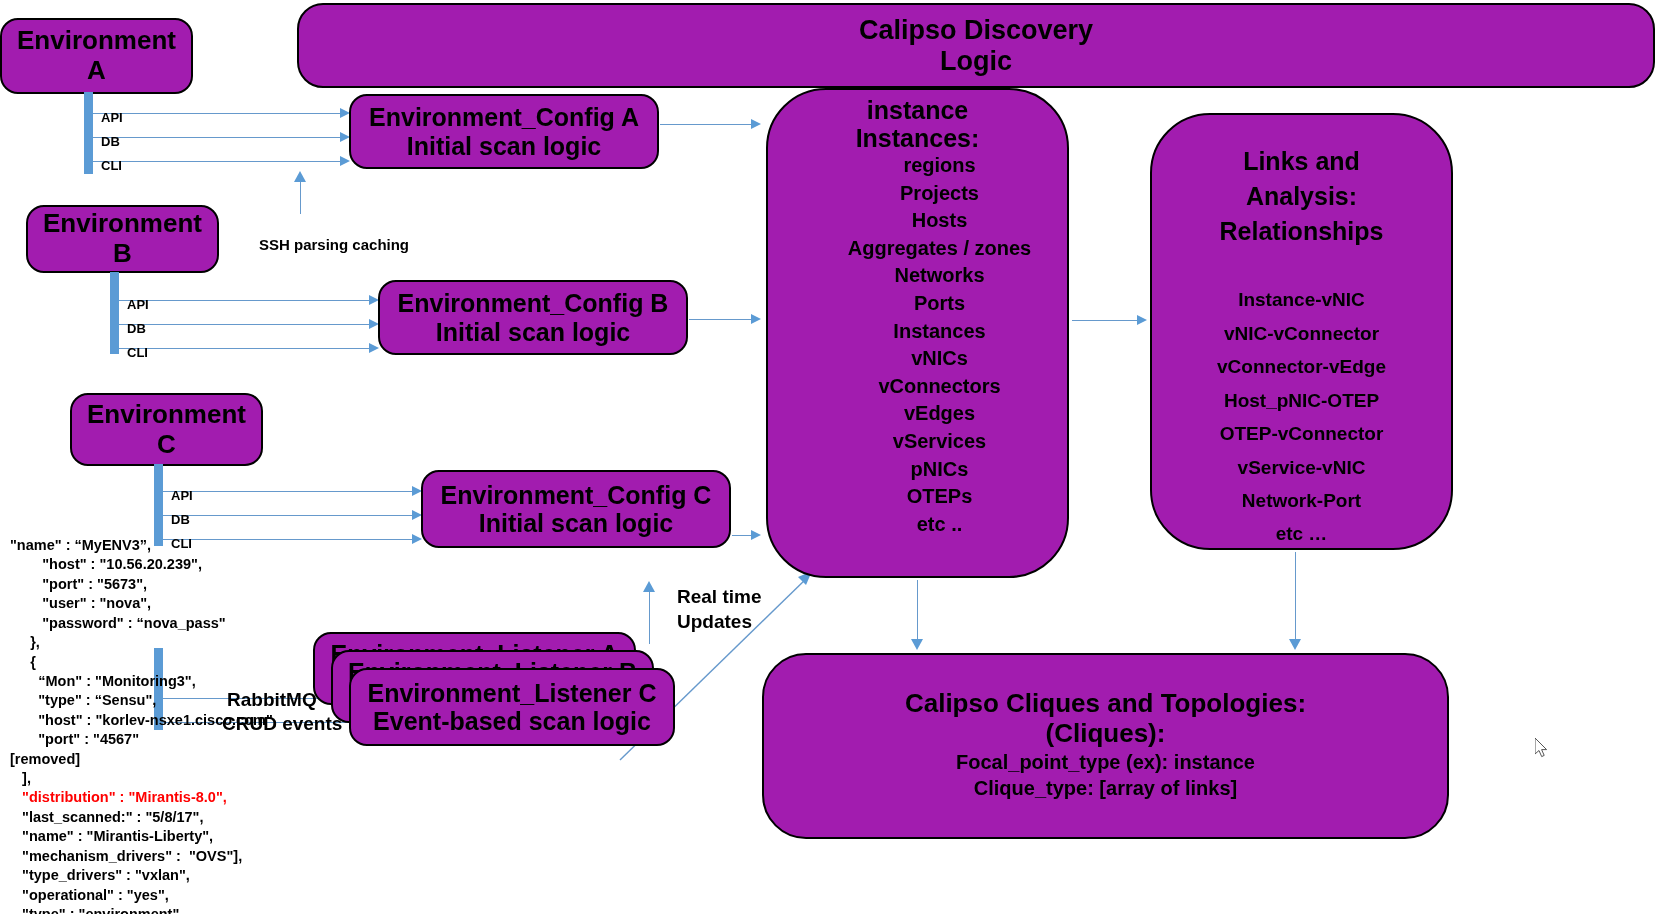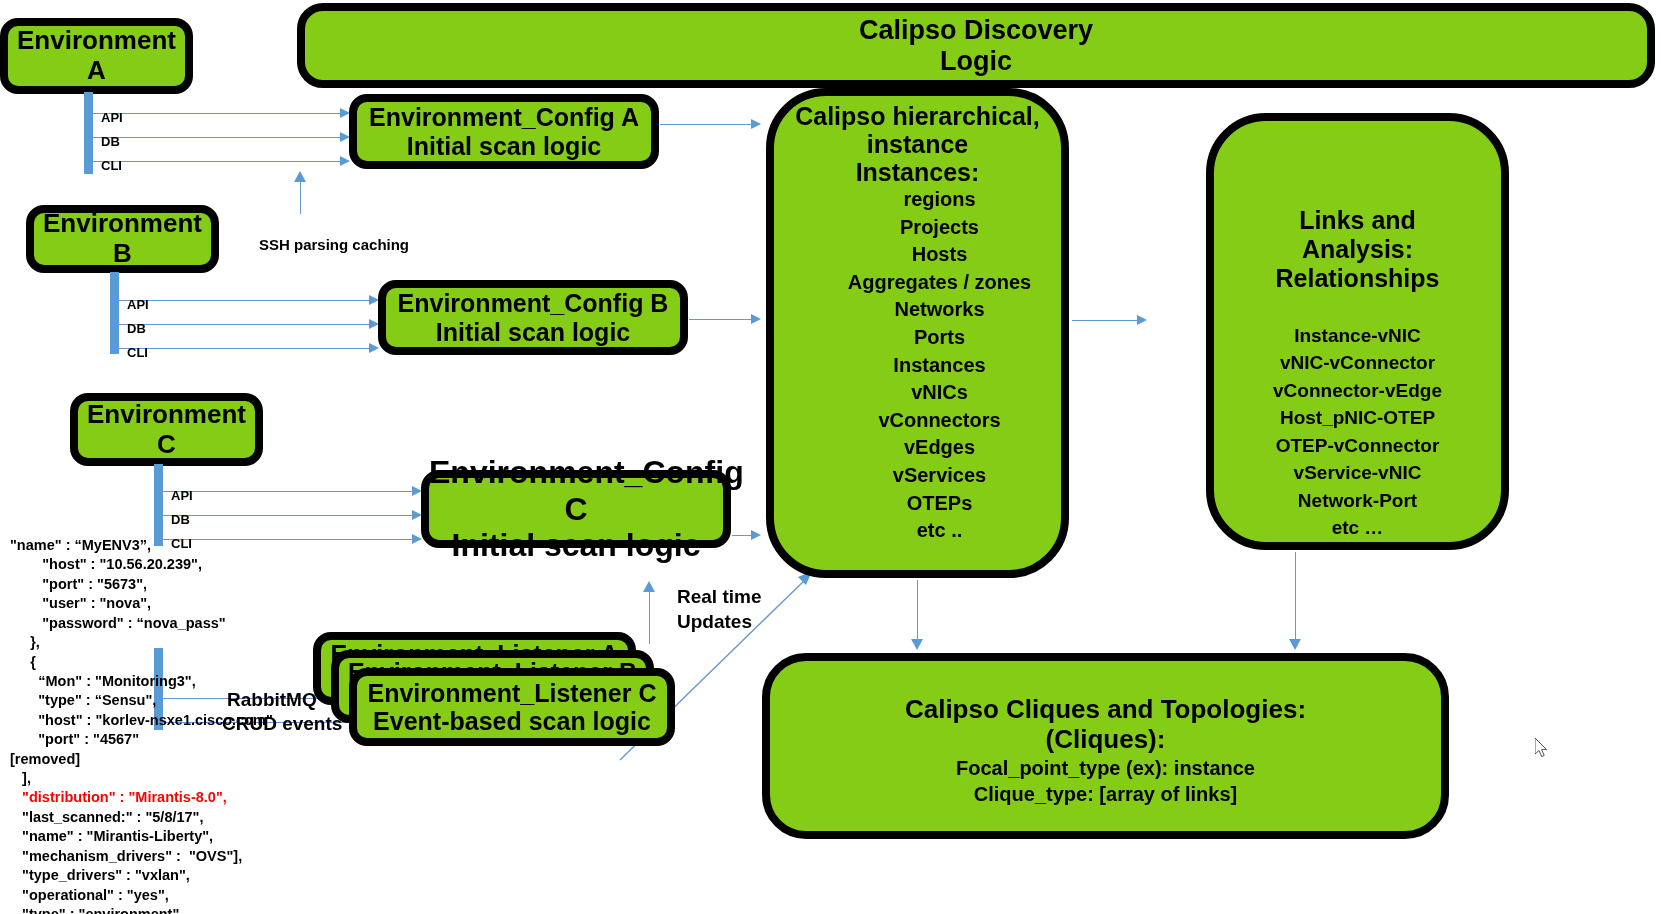--- a/index.html
+++ b/index.html
@@ -5,22 +5,22 @@
   html,body{margin:0;padding:0;background:#ffffff;}
   body{
     font-family:"Liberation Sans", sans-serif;
     width:1661px;height:914px;position:relative;overflow:hidden;
   }
   #canvas{position:absolute;left:0;top:0;width:1661px;height:914px;}
 
   
   .node{
     position:absolute;
-    background:#84cc16;
-    border:8px solid #000000;
+    background:#a21caf;
+    border:2px solid #000000;
     box-sizing:border-box;
     display:flex;flex-direction:column;
     align-items:center;justify-content:center;
     color:#000;
     text-align:center;
     font-weight:bold;
     line-height:1.14;
   }
   .node.r-sm{border-radius:18px;}
   .node.r-md{border-radius:26px;}
@@ -30,29 +30,29 @@
   .node .ln{display:block;width:100%;}
 
   
   #hdr-discovery{left:297px;top:3px;width:1358px;height:85px;font-size:27px;}
   #env-a{left:0px;top:18px;width:193px;height:76px;font-size:26px;}
   #env-b{left:26px;top:205px;width:193px;height:68px;font-size:26px;}
   #env-c{left:70px;top:393px;width:193px;height:73px;font-size:26px;}
 
   #cfg-a{left:349px;top:94px;width:310px;height:75px;font-size:25px;}
   #cfg-b{left:378px;top:280px;width:310px;height:75px;font-size:25px;}
-  #cfg-c{left:421px;top:470px;width:310px;height:78px;font-size:32px;}
+  #cfg-c{left:421px;top:470px;width:310px;height:78px;font-size:25px;}
 
   #inventory{left:766px;top:88px;width:303px;height:490px;
              justify-content:flex-start;padding-top:6px;font-size:20px;}
   #inventory .title{font-size:25px;line-height:1.12;}
   #inventory .item{font-size:20px;line-height:1.38;padding-left:44px;}
 
-  #links{left:1206px;top:113px;width:303px;height:437px;
-         justify-content:flex-end;padding-top:32px;font-size:19px;}
+  #links{left:1150px;top:113px;width:303px;height:437px;
+         justify-content:space-between;padding-top:32px;font-size:19px;}
   #links .title{font-size:25px;line-height:1.17;}
   #links .gap{height:28px;}
   #links .item{font-size:19px;line-height:1.45;}
 
   #lis-a{left:313px;top:632px;width:323px;height:73px;font-size:25px;z-index:3;}
   #lis-b{left:331px;top:650px;width:323px;height:73px;font-size:25px;z-index:4;}
   #lis-c{left:349px;top:668px;width:326px;height:78px;font-size:25px;z-index:5;}
 
   #cliques{left:762px;top:653px;width:687px;height:186px;
            justify-content:flex-start;padding-top:34px;}
@@ -204,34 +204,34 @@
   <svg style="position:absolute;left:600px;top:555px;width:230px;height:210px;overflow:visible;">
     <line x1="20" y1="205" x2="208" y2="22" stroke="#6699CC" stroke-width="1.4"></line>
     <polygon points="212,16 198,22 206,30" fill="#5B9BD5"></polygon>
   </svg>
   <div class="lbl" id="lbl-realtime">
     <span class="ln">Real time</span><br>
     <span class="ln">Updates</span>
   </div>
 
   <div class="node r-xl" id="inventory">
-    <span class="ln title">Calipso hierarchical,</span>
     <span class="ln title">instance</span>
     <span class="ln title">Instances:</span>
     <span class="ln item">regions</span>
     <span class="ln item">Projects</span>
     <span class="ln item">Hosts</span>
     <span class="ln item">Aggregates / zones</span>
     <span class="ln item">Networks</span>
     <span class="ln item">Ports</span>
     <span class="ln item">Instances</span>
     <span class="ln item">vNICs</span>
     <span class="ln item">vConnectors</span>
     <span class="ln item">vEdges</span>
     <span class="ln item">vServices</span>
+    <span class="ln item">pNICs</span>
     <span class="ln item">OTEPs</span>
     <span class="ln item">etc ..</span>
   </div>
 
   <div class="hline" style="left:1072px;top:320px;width:68px;"></div>
   <div class="ar ar-r" style="left:1137px;top:315px;"></div>
 
   <div class="node r-xl" id="links">
     <span class="ln title">Links and</span>
     <span class="ln title">Analysis:</span>

